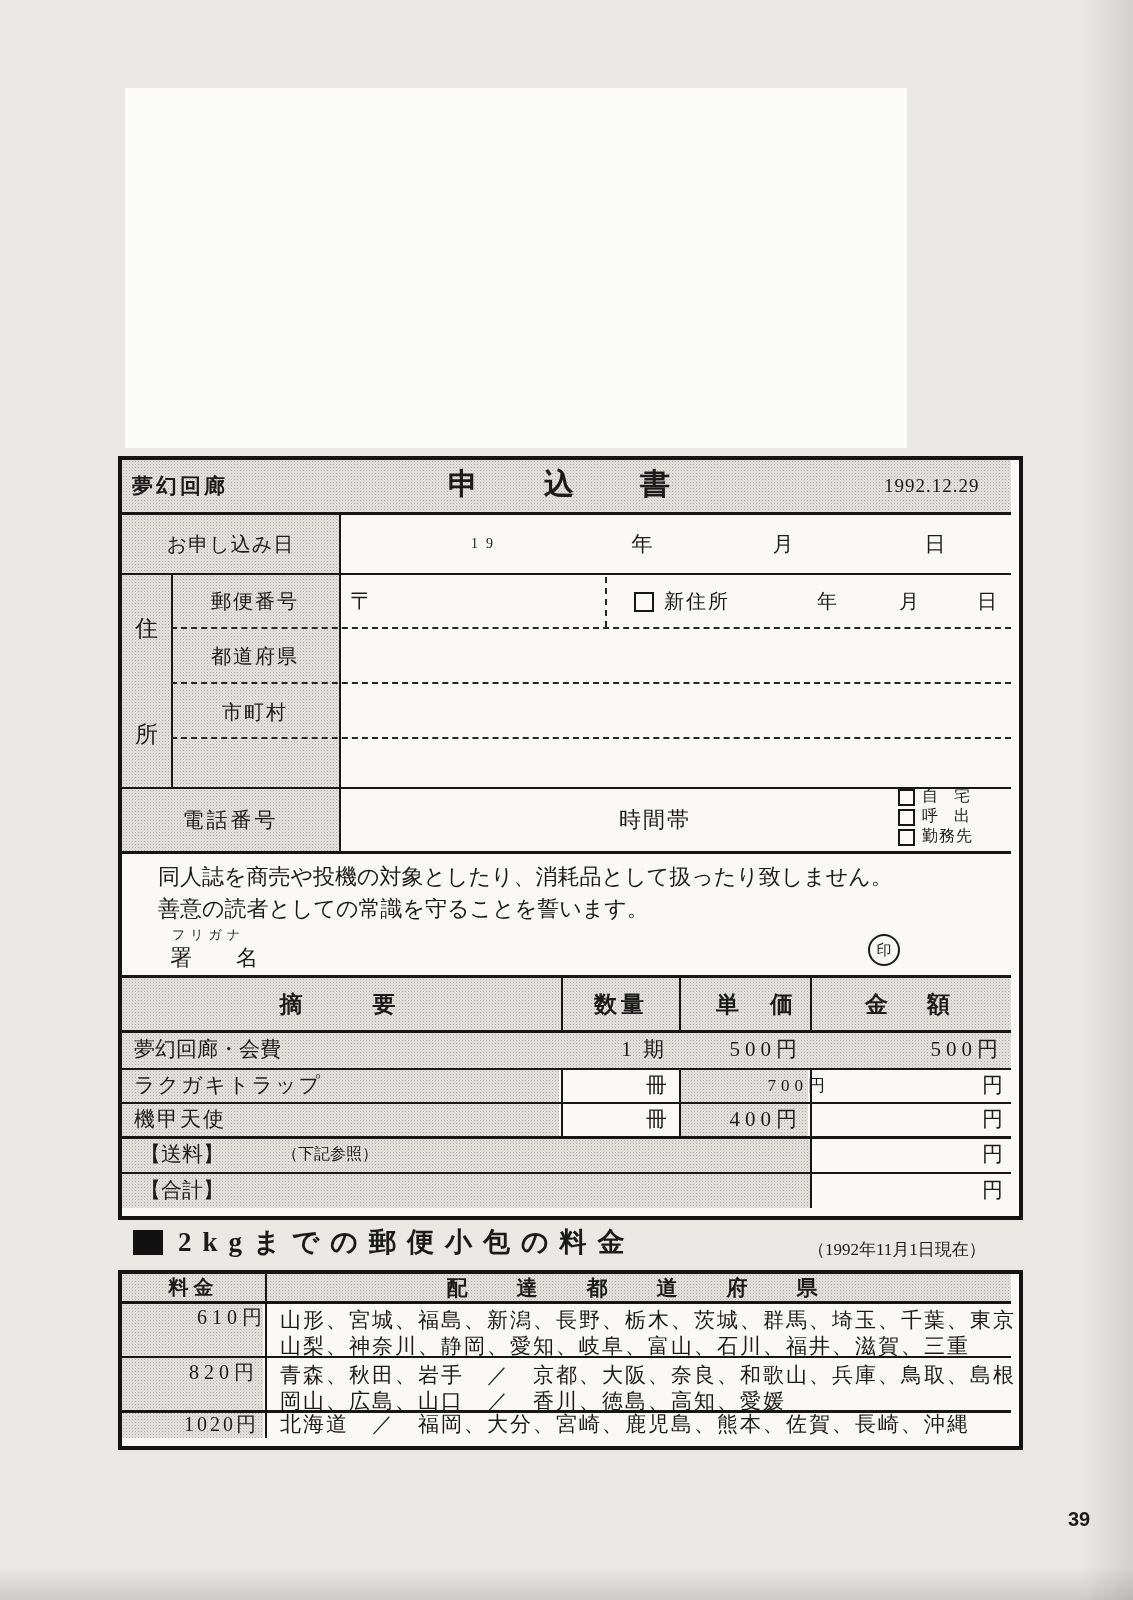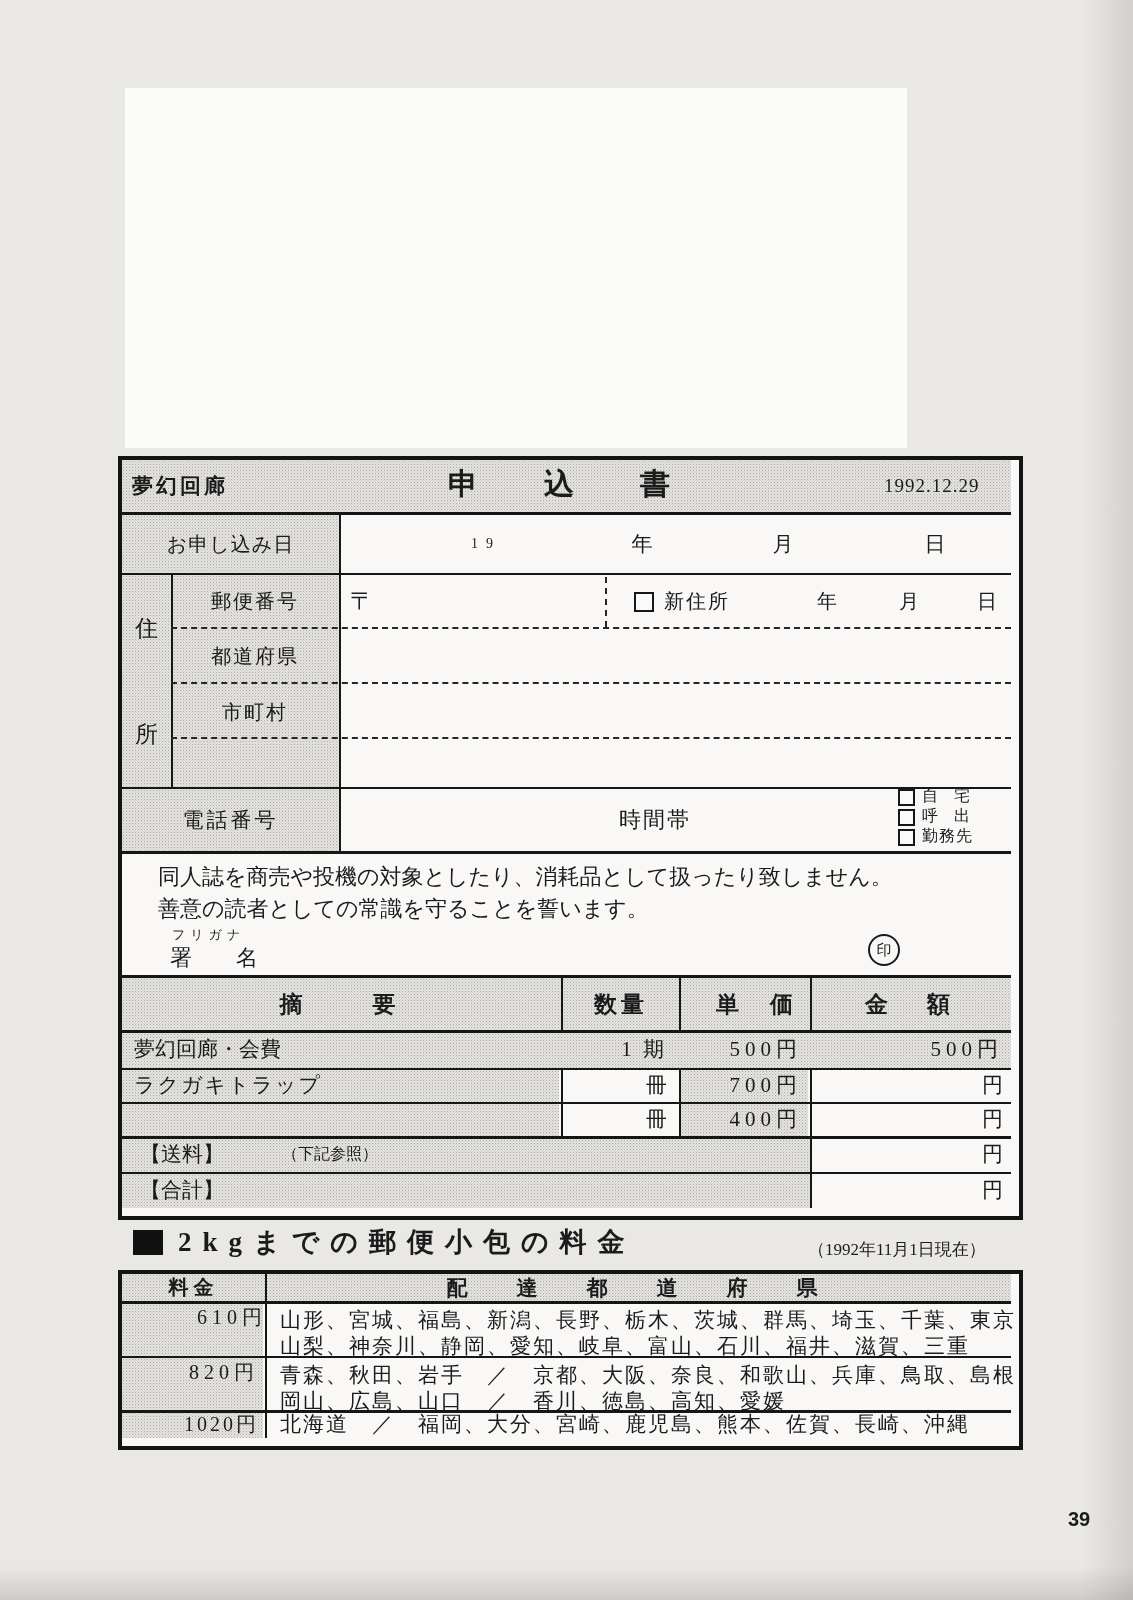--- a/index.html
+++ b/index.html
@@ -113,26 +113,27 @@
   <div class="cell" style="left:134px;top:1030px;width:350px;height:38px;font-size:21px;">夢幻回廊・会費</div>
   <div class="cell r" style="left:563px;top:1030px;width:104px;height:38px;font-size:21px;letter-spacing:3px;">1 期</div>
   <div class="cell r" style="left:681px;top:1030px;width:121px;height:38px;font-size:21px;letter-spacing:5px;">500円</div>
   <div class="cell r" style="left:812px;top:1030px;width:191px;height:38px;font-size:21px;letter-spacing:5px;">500円</div>
   <div class="hl" style="left:122px;top:1068px;width:889px;"></div>
 
   <div class="shade" style="left:122px;top:1070px;width:437px;height:32px;"></div>
   <div class="shade" style="left:681px;top:1070px;width:127px;height:32px;"></div>
   <div class="cell" style="left:134px;top:1068px;width:350px;height:34px;font-size:21px;letter-spacing:2px;">ラクガキトラップ</div>
   <div class="cell r" style="left:563px;top:1068px;width:104px;height:34px;font-size:21px;">冊</div>
-  <div class="cell r" style="left:681px;top:1068px;width:121px;height:34px;font-size:21px;letter-spacing:5px;">700円</div>
+  <div class="cell r" style="left:709px;top:1068px;width:121px;height:34px;font-size:17px;letter-spacing:5px;">700円</div>
   <div class="cell r" style="left:812px;top:1068px;width:191px;height:34px;font-size:21px;">円</div>
   <div class="hl" style="left:122px;top:1102px;width:889px;"></div>
 
   <div class="shade" style="left:122px;top:1104px;width:437px;height:32px;"></div>
   <div class="shade" style="left:681px;top:1104px;width:127px;height:32px;"></div>
+  <div class="cell" style="left:134px;top:1102px;width:350px;height:34px;font-size:21px;letter-spacing:2px;">機甲天使</div>
   <div class="cell r" style="left:563px;top:1102px;width:104px;height:34px;font-size:21px;">冊</div>
   <div class="cell r" style="left:681px;top:1102px;width:121px;height:34px;font-size:21px;letter-spacing:5px;">400円</div>
   <div class="cell r" style="left:812px;top:1102px;width:191px;height:34px;font-size:21px;">円</div>
   <div class="hl" style="left:122px;top:1136px;width:889px;height:3px;"></div>
 
   <div class="shade" style="left:122px;top:1139px;width:688px;height:33px;"></div>
   <div class="cell" style="left:140px;top:1136px;width:130px;height:36px;font-size:21px;">【送料】</div>
   <div class="cell" style="left:282px;top:1136px;width:180px;height:36px;font-size:16px;">（下記参照）</div>
   <div class="cell r" style="left:812px;top:1136px;width:191px;height:36px;font-size:21px;">円</div>
   <div class="hl" style="left:122px;top:1172px;width:889px;"></div>

